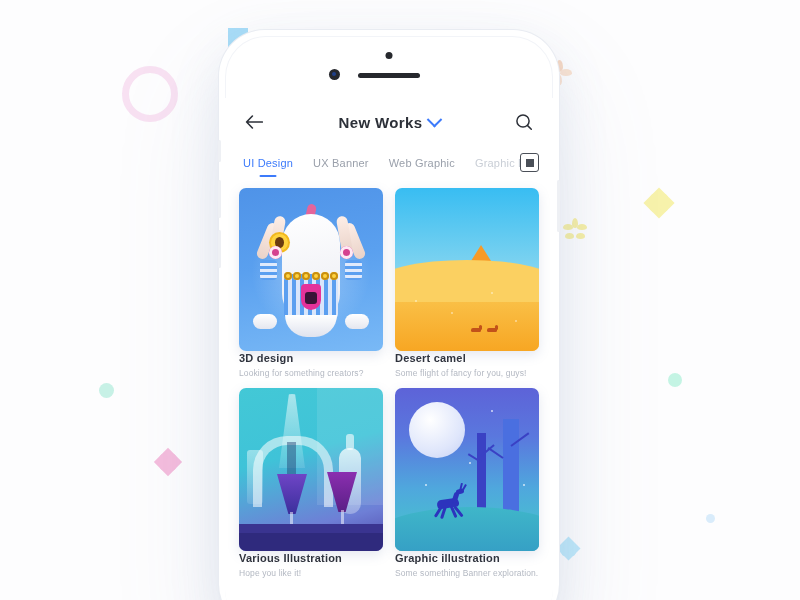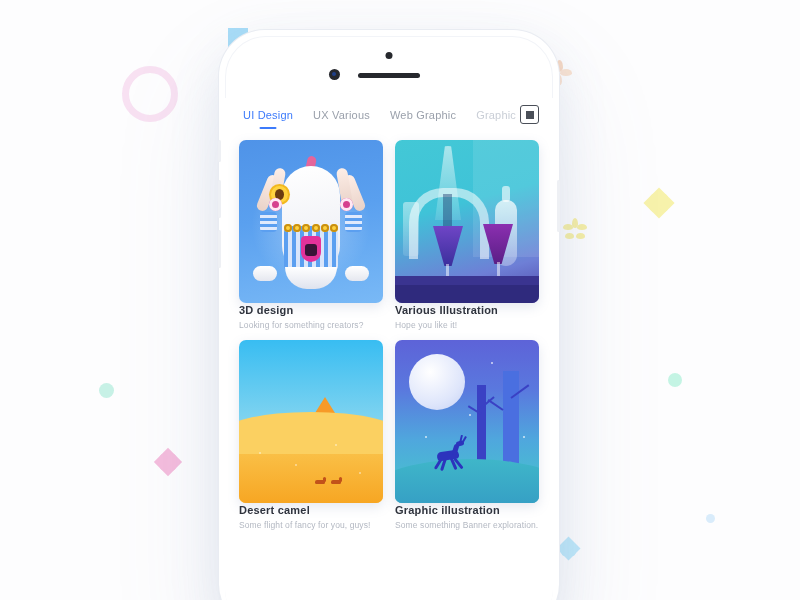--- a/index.html
+++ b/index.html
@@ -260,24 +260,43 @@
 
     <div class="phone-inner">
       <div class="hw">
         <span class="sensor"></span>
         <span class="speaker"></span>
         <span class="camera"></span>
       </div>
 
       <div class="screen">
 
+        <div class="navbar">
+          <div class="back-btn">
+            <svg width="18" height="14" viewBox="0 0 18 14">
+              <path d="M7.4 1 1.6 7l5.8 6M1.6 7H17.4" fill="none" stroke="#2c3038" stroke-width="1.6" stroke-linecap="round" stroke-linejoin="round"></path>
+            </svg>
+          </div>
+
+          <div class="nav-title-wrap">
+            <span class="nav-title">New Works</span>
+            <span class="chev"></span>
+          </div>
+
+          <div class="search-btn">
+            <svg width="18" height="18" viewBox="0 0 18 18">
+              <circle cx="8" cy="8" r="6.1" fill="none" stroke="#2c3038" stroke-width="1.5"></circle>
+              <path d="M12.6 12.6 16.3 16.3" stroke="#2c3038" stroke-width="1.5" stroke-linecap="round"></path>
+            </svg>
+          </div>
+        </div>
 
         <div class="tabs">
           <span class="tab active">UI Design</span>
-          <span class="tab">UX Various</span>
+          <span class="tab">UX Banner</span>
           <span class="tab">Web Graphic</span>
           <span class="tab faded">Graphic D</span>
           <span class="view-toggle">
               <i></i>
             </span>
         </div>
 
         <div class="grid">
 
           <div class="card">
@@ -307,39 +326,20 @@
                 </span>
               <span class="mouth">
                   <i></i>
                 </span>
               <span class="base"></span>
               <span class="foot f1"></span>
                 <span class="foot f2"></span>
             </div>
             <div class="card-title">3D design</div>
             <div class="card-sub">Looking for something creators?</div>
-          </div>
-
-          <div class="card">
-            <div class="thumb a3">
-              <span class="panel"></span>
-              <span class="tower"></span>
-              <span class="col"></span>
-              <span class="arch"></span>
-              <span class="pipe"></span>
-              <span class="bottle"></span>
-              <span class="glass g1"></span>
-              <span class="glass g2"></span>
-              <span class="stem s1"></span>
-              <span class="stem s2"></span>
-              <span class="table"></span>
-              <span class="floor"></span>
-            </div>
-            <div class="card-title">Various Illustration</div>
-            <div class="card-sub">Hope you like it!</div>
           </div>
 
           <div class="card">
             <div class="thumb a2">
               <span class="pyr far"></span>
                 <span class="pyr far2"></span>
               <span class="pyr big"></span>
                 <span class="pyr mid"></span>
               <span class="pyr s1"></span>
                 <span class="pyr s2"></span>
@@ -351,20 +351,39 @@
               <span class="camel c2">
                   <i></i>
                 </span>
               <span class="speck" style="left:20px;top:112px;"></span>
               <span class="speck" style="left:56px;top:124px;"></span>
               <span class="speck" style="left:96px;top:104px;"></span>
               <span class="speck" style="left:120px;top:132px;"></span>
             </div>
             <div class="card-title">Desert camel</div>
             <div class="card-sub">Some flight of fancy for you, guys!</div>
+          </div>
+
+          <div class="card">
+            <div class="thumb a3">
+              <span class="panel"></span>
+              <span class="tower"></span>
+              <span class="col"></span>
+              <span class="arch"></span>
+              <span class="pipe"></span>
+              <span class="bottle"></span>
+              <span class="glass g1"></span>
+              <span class="glass g2"></span>
+              <span class="stem s1"></span>
+              <span class="stem s2"></span>
+              <span class="table"></span>
+              <span class="floor"></span>
+            </div>
+            <div class="card-title">Various Illustration</div>
+            <div class="card-sub">Hope you like it!</div>
           </div>
 
           <div class="card">
             <div class="thumb a4">
               <span class="moon"></span>
               <span class="star" style="left:96px;top:22px;"></span>
               <span class="star" style="left:112px;top:52px;"></span>
               <span class="star" style="left:74px;top:74px;"></span>
               <span class="star" style="left:128px;top:96px;"></span>
               <span class="star" style="left:30px;top:96px;"></span>

